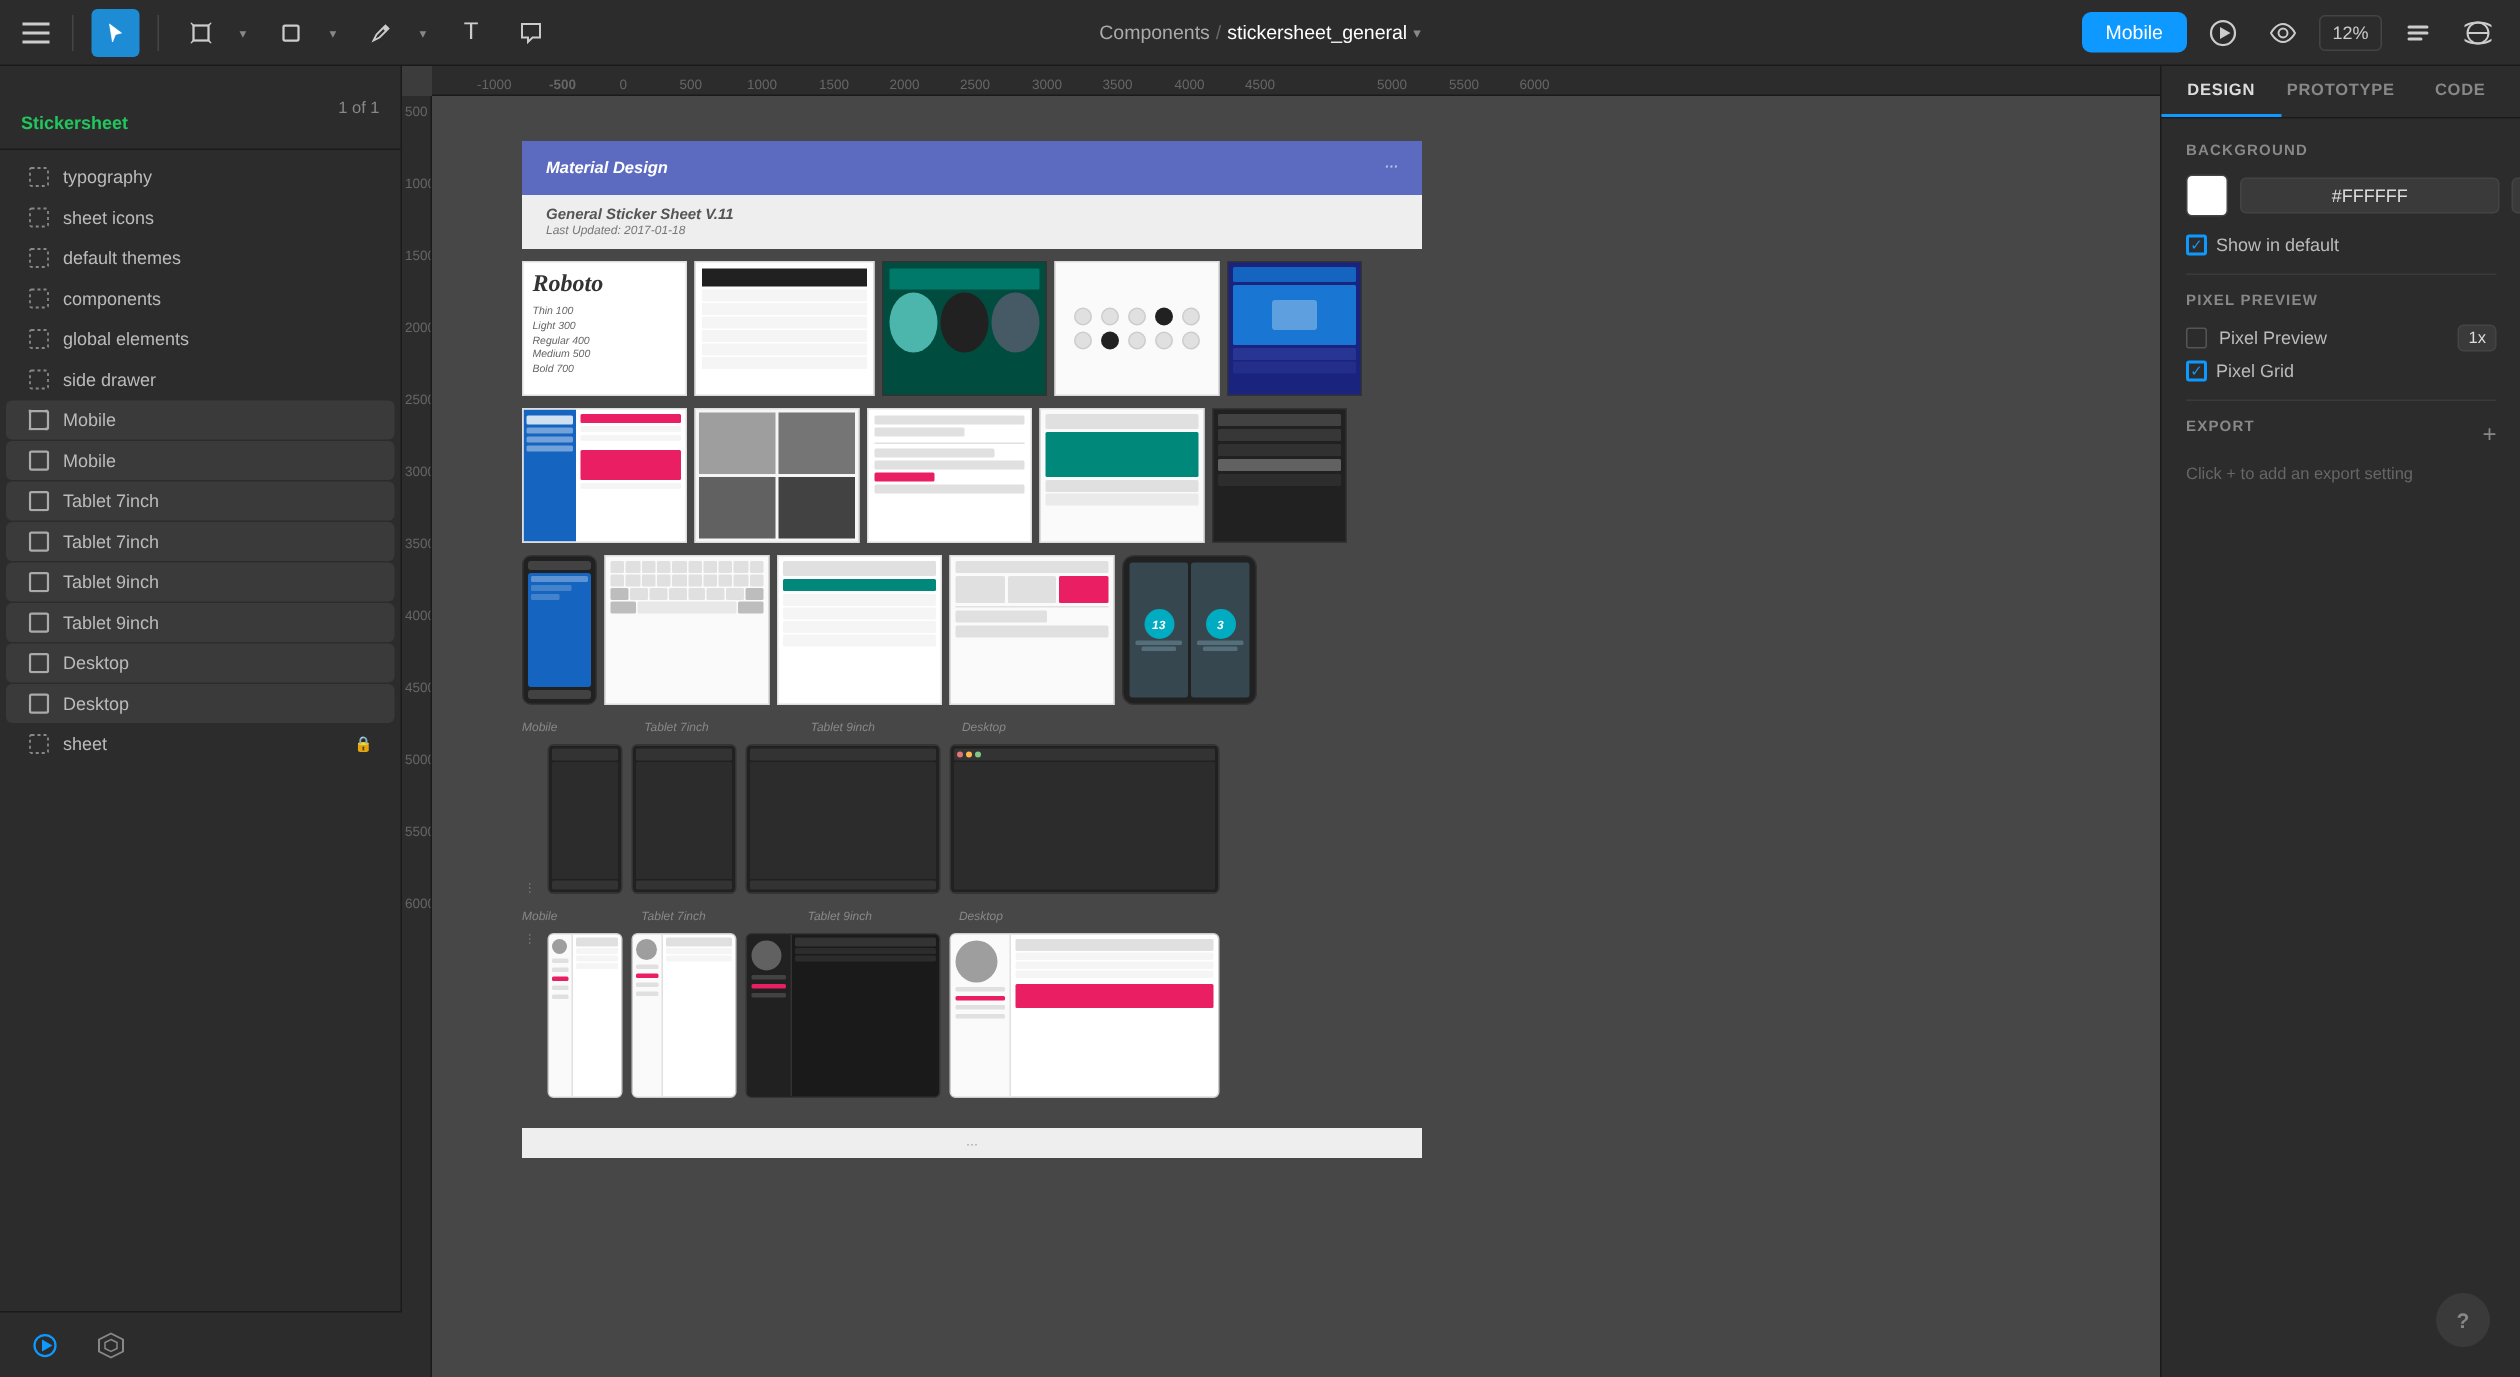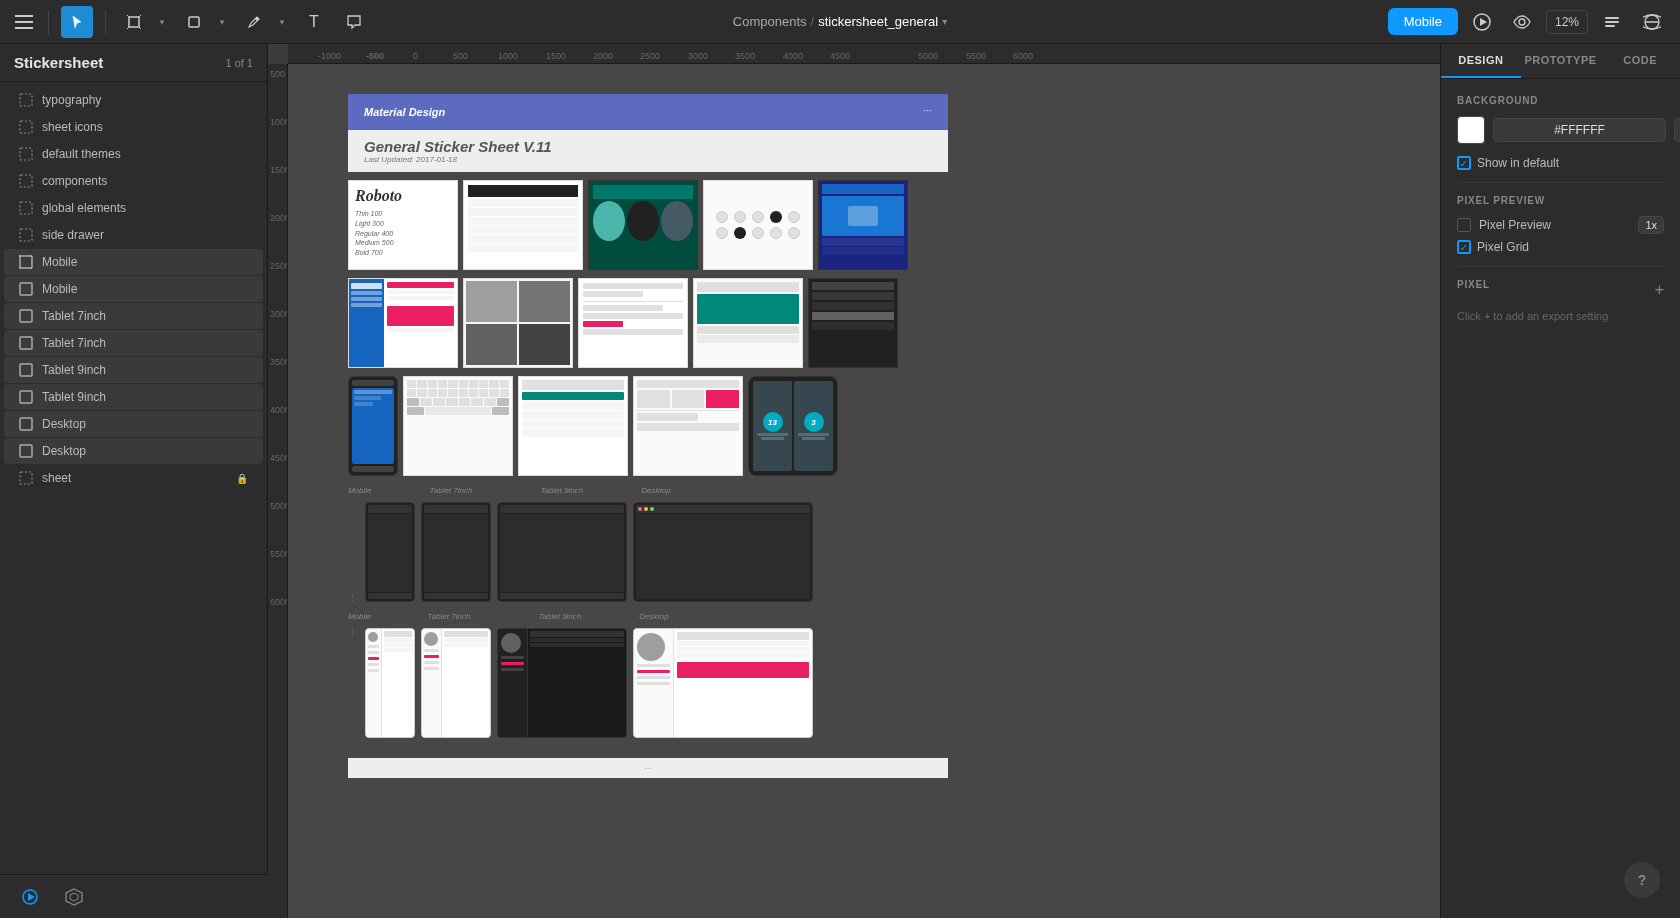--- a/index.html
+++ b/index.html
@@ -70,21 +70,21 @@
       border-right: 1px solid #1a1a1a;
       display: flex;
       flex-direction: column;
       flex-shrink: 0;
     }
     #panel-header {
       display: flex; justify-content: space-between; align-items: center;
       padding: 10px 14px;
       border-bottom: 1px solid #1a1a1a;
     }
-    .panel-title { color: #e5e5e5; font-size: 15px; font-weight: 600; }
+    .panel-title { color: #22c55e; font-size: 12px; font-weight: 600; margin-top: 21px; }
     .panel-count { color: #888; font-size: 11px; }
     #layer-list { flex: 1; overflow-y: auto; padding: 4px 0; }
     .layer-item {
       display: flex; align-items: center; gap: 8px;
       padding: 5px 14px;
       cursor: pointer; color: #bbb; font-size: 12px;
       border-radius: 4px; margin: 1px 4px;
     }
     .layer-item.highlighted { background: #3a3a3a; }
     .layer-icon { width: 16px; height: 16px; flex-shrink: 0; display: flex; align-items: center; justify-content: center; }
@@ -517,21 +517,21 @@
     <div id="canvas-content" style="position:absolute;left:20px;top:20px;right:0;bottom:0;overflow:auto;background:#474747;">
       <div style="width:1600px;height:1400px;position:relative;padding:30px 60px;">
 
         <div style="width:600px;position:relative;">
 
           <div style="background:#5c6bc0;padding:12px 16px;color:white;font-size:11px;font-weight:600;">
             <span>Material Design</span>
             <span style="float:right;font-size:9px;color:rgba(255,255,255,0.6);">···</span>
           </div>
           <div style="background:#eeeeee;padding:8px 16px;color:#777;font-size:8px;">
-            <div style="font-weight:600;font-size:15px;color:#555;">General Sticker Sheet V.11</div>
+            <div style="font-weight:600;font-size:10px;color:#555;">General Sticker Sheet V.11</div>
             <div>Last Updated: 2017-01-18</div>
           </div>
 
           <div style="display:flex;gap:5px;padding:8px 0 4px 0;flex-wrap:wrap;">
 
             <div style="width:110px;height:90px;background:white;border:1px solid #ddd;padding:6px;flex-shrink:0;">
               <div style="font-family:serif;font-size:16px;font-weight:bold;color:#333;margin-bottom:4px;">Roboto</div>
               <div style="font-size:7px;color:#666;line-height:1.4;">
                 <div>Thin 100</div>
                 <div>Light 300</div>
@@ -894,21 +894,21 @@
         <div class="checkbox-row">
           <div class="checkbox-box checked"></div>
           <span class="checkbox-label">Pixel Grid</span>
         </div>
       </div>
 
       <div class="divider"></div>
 
       <div>
         <div class="export-row">
-          <span class="section-header">PIXEL</span>
+          <span class="section-header">EXPORT</span>
           <span class="export-add">+</span>
         </div>
         <div class="export-hint">Click + to add an export setting</div>
       </div>
 
     </div>
   </div>
 
 </div>
 

